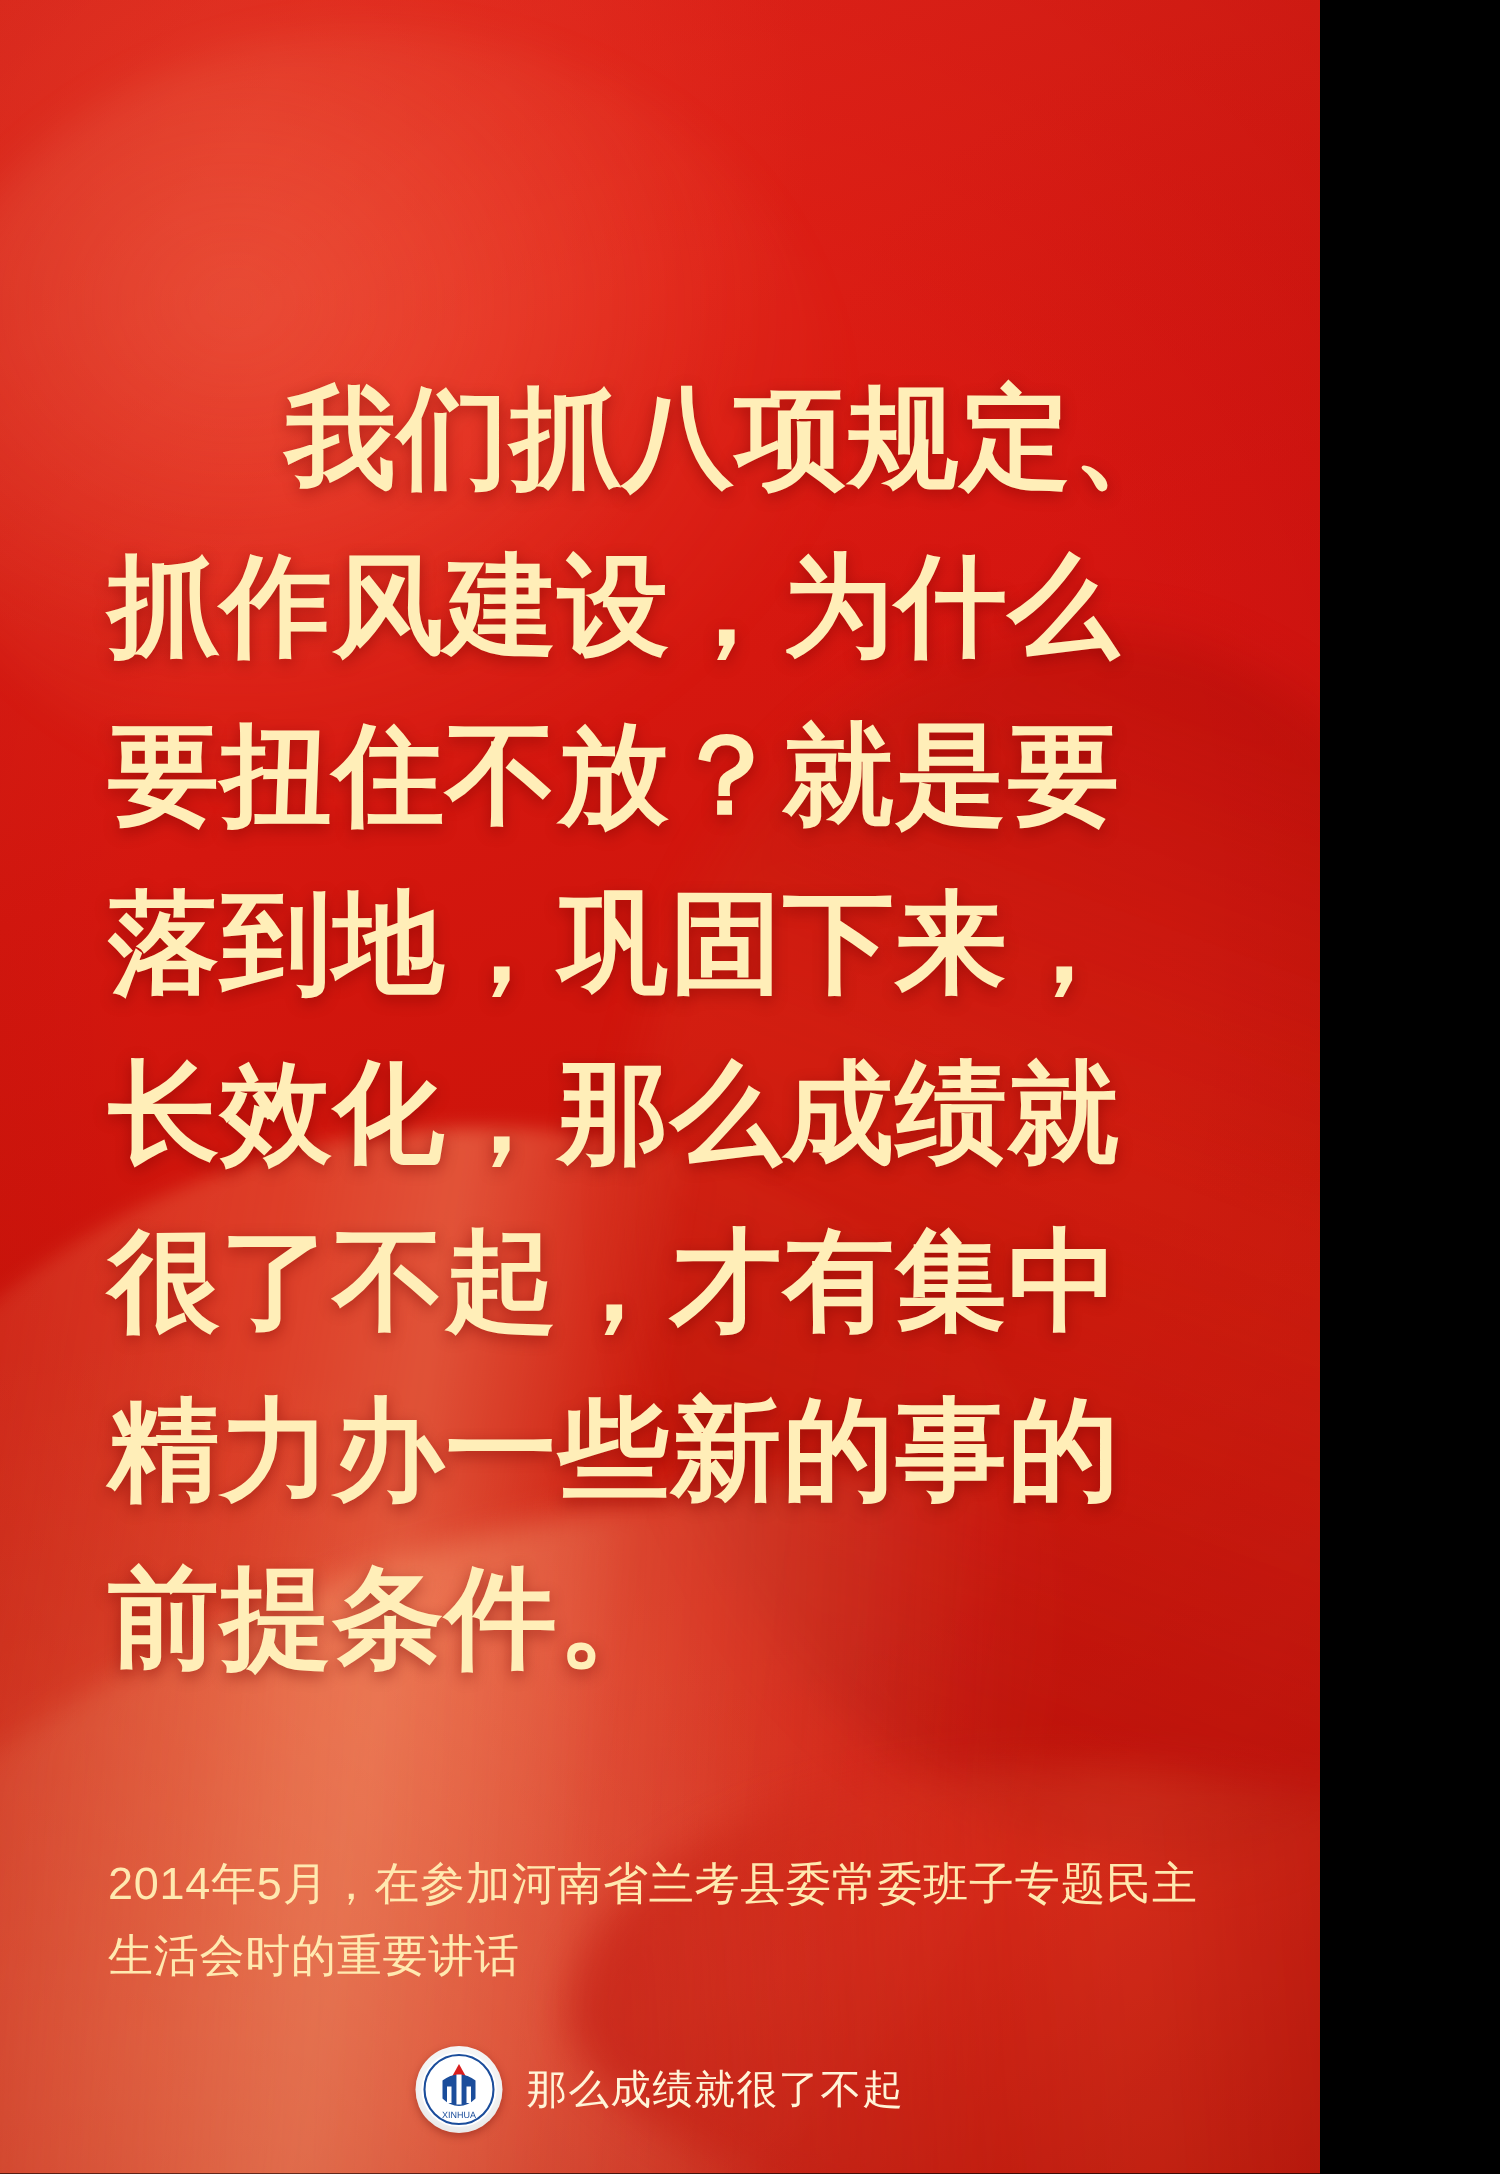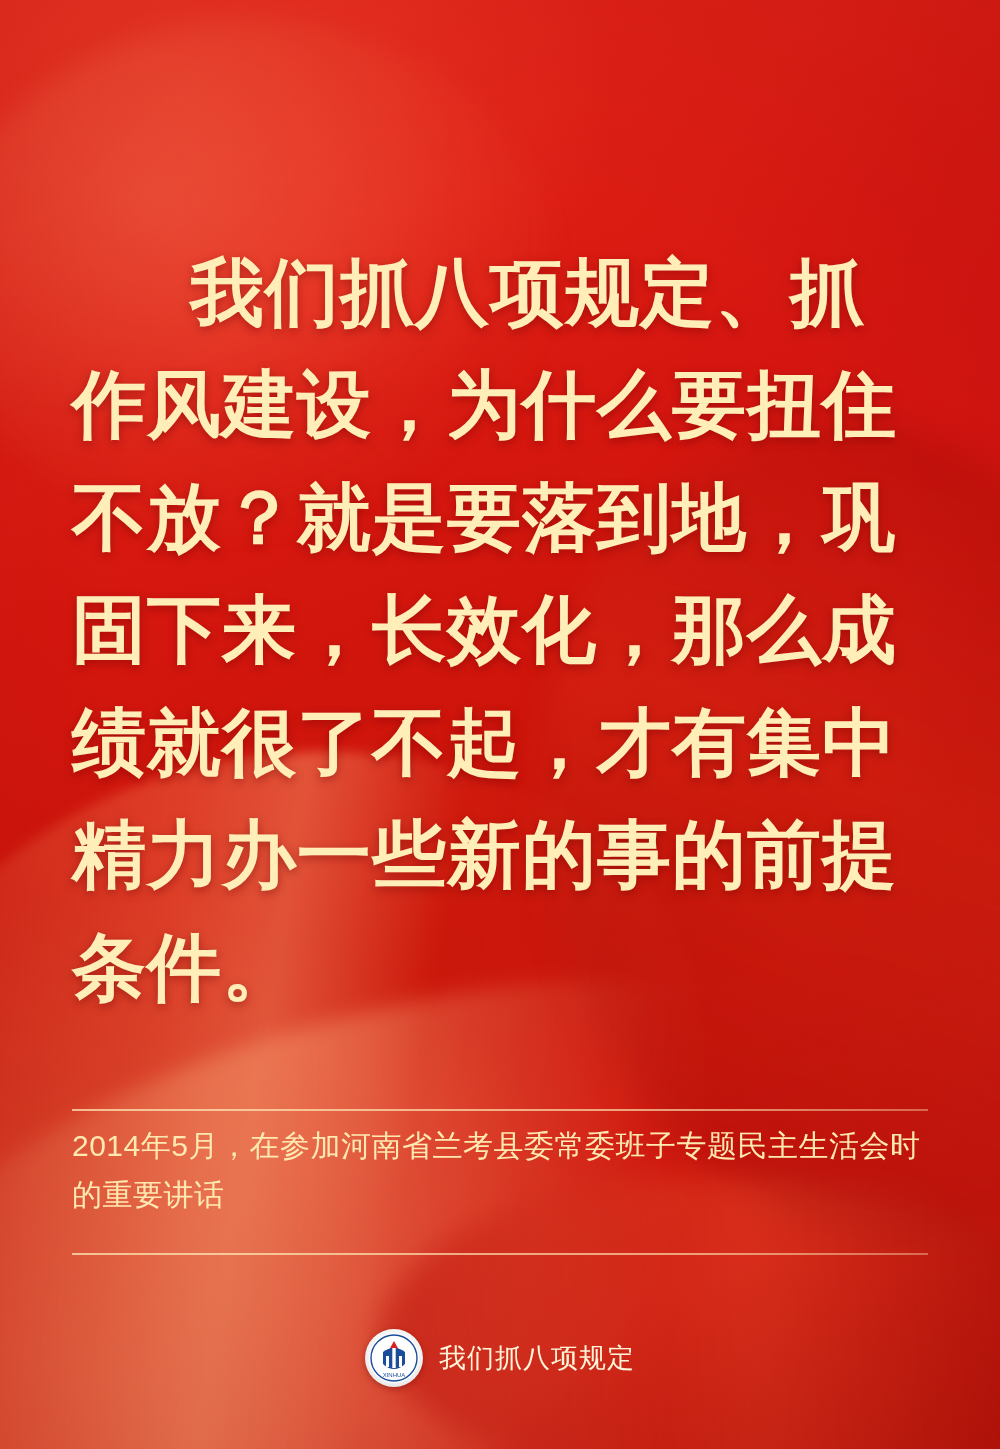--- a/index.html
+++ b/index.html
@@ -2,21 +2,21 @@
 <html lang="zh"><head>
 <meta charset="utf-8">
 <style>
   html, body {
     margin: 0;
     padding: 0;
     background: #000;
   }
   .poster {
     position: relative;
-    width: 1000px;
+    width: 880px;
     height: 1449px;
     overflow: hidden;
     background:
       radial-gradient(ellipse 70% 40% at 18% 6%, rgba(255,90,60,0.38) 0%, rgba(255,90,60,0) 62%),
       radial-gradient(ellipse 60% 45% at 95% 30%, rgba(215,20,20,0.55) 0%, rgba(215,20,20,0) 65%),
       radial-gradient(ellipse 90% 55% at 10% 95%, rgba(255,110,70,0.35) 0%, rgba(255,110,70,0) 60%),
       linear-gradient(160deg, #e8281d 0%, #d5170f 35%, #c81208 62%, #d61a10 85%, #bf0d05 100%);
     font-family: "Liberation Sans", "DejaVu Sans", sans-serif;
   }
 
@@ -159,16 +159,16 @@
           <circle cx="26" cy="26" r="25" fill="#ffffff"></circle>
           <circle cx="26" cy="26" r="23" fill="none" stroke="#1b4d9b" stroke-width="1.4"></circle>
           <path d="M26 9 L31 18 L26 22 L21 18 Z" fill="#d91f1f"></path>
           <path d="M15 20 q5 -4 11 -4 q6 0 11 4 l0 12 q-5 5 -11 5 q-6 0 -11 -5 z" fill="#1b4d9b"></path>
           <rect x="24.3" y="16" width="3.4" height="20" fill="#ffffff"></rect>
           <rect x="18" y="24" width="3" height="11" fill="#ffffff"></rect>
           <rect x="31" y="24" width="3" height="11" fill="#ffffff"></rect>
           <text x="26" y="45" font-size="6" text-anchor="middle" fill="#1b4d9b" font-family="Liberation Sans, sans-serif">XINHUA</text>
         </svg>
       </div>
-      <div class="footer-text">我们抓八项规定</div>
+      <div class="footer-text">那么成绩就很了不起</div>
     </div>
   </div>
 </div>
 
 </body></html>

